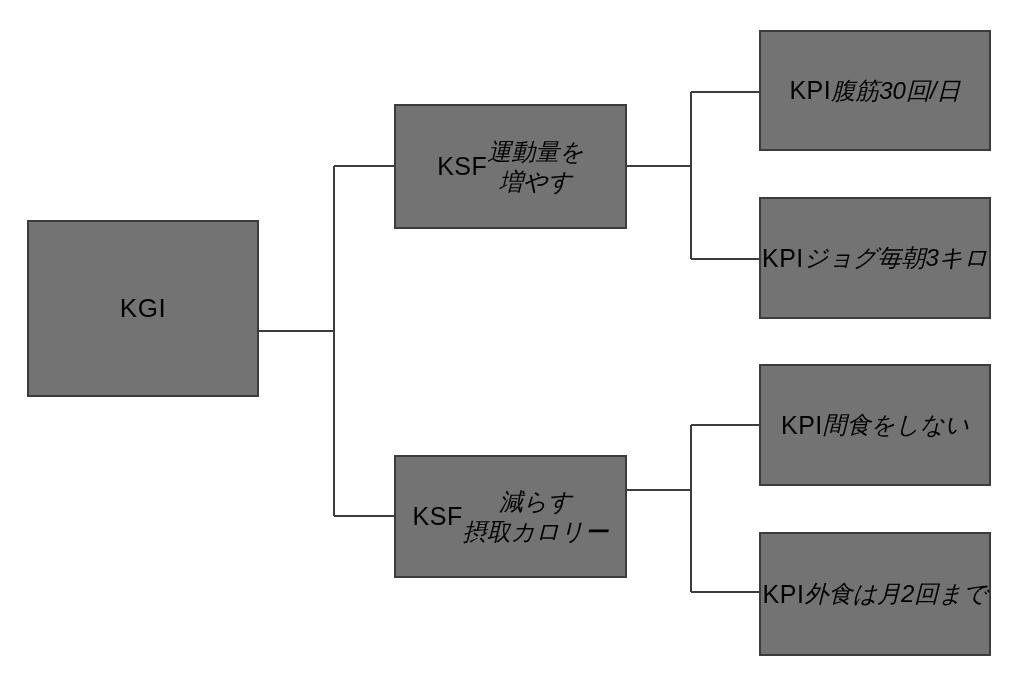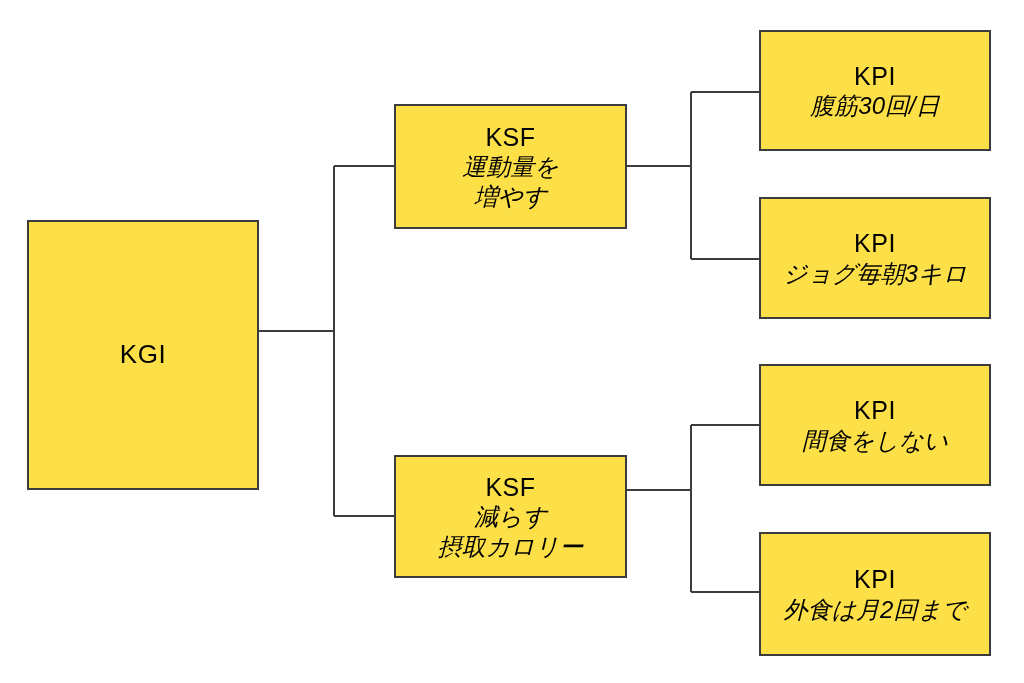--- a/index.html
+++ b/index.html
@@ -21,45 +21,45 @@
     position: absolute;
     left: 0;
     top: 0;
     width: 1024px;
     height: 683px;
     pointer-events: none;
   }
   .node {
     position: absolute;
     box-sizing: border-box;
-    background: #fde047;
+    background: #737373;
     border: 2px solid #3c3c3c;
     display: flex;
-    flex-direction: column;
+    flex-direction: row;
     align-items: center;
     justify-content: center;
     text-align: center;
     color: #000000;
     line-height: 1.22;
   }
   .node .title {
     font-size: 25px;
     letter-spacing: 0.5px;
   }
   .node .desc {
     font-size: 25px;
     font-style: italic;
   }
   .node .desc .line {
     display: block;
     white-space: nowrap;
   }
 
   
-  #node-kgi      { left: 27px;  top: 220px; width: 232px; height: 270px; }
+  #node-kgi      { left: 27px;  top: 220px; width: 232px; height: 177px; }
   #node-ksf-1    { left: 394px; top: 104px; width: 233px; height: 125px; }
   #node-ksf-2    { left: 394px; top: 455px; width: 233px; height: 123px; }
   #node-kpi-1    { left: 759px; top: 30px;  width: 232px; height: 121px; }
   #node-kpi-2    { left: 759px; top: 197px; width: 232px; height: 122px; }
   #node-kpi-3    { left: 759px; top: 364px; width: 232px; height: 122px; }
   #node-kpi-4    { left: 759px; top: 532px; width: 232px; height: 124px; }
 
   #node-kgi .title, #node-kgi .desc { font-size: 26px; }
   #node-ksf-1 .desc .line, #node-ksf-2 .desc .line { font-size: 24px; }
   #node-kpi-1 .desc, #node-kpi-2 .desc,

